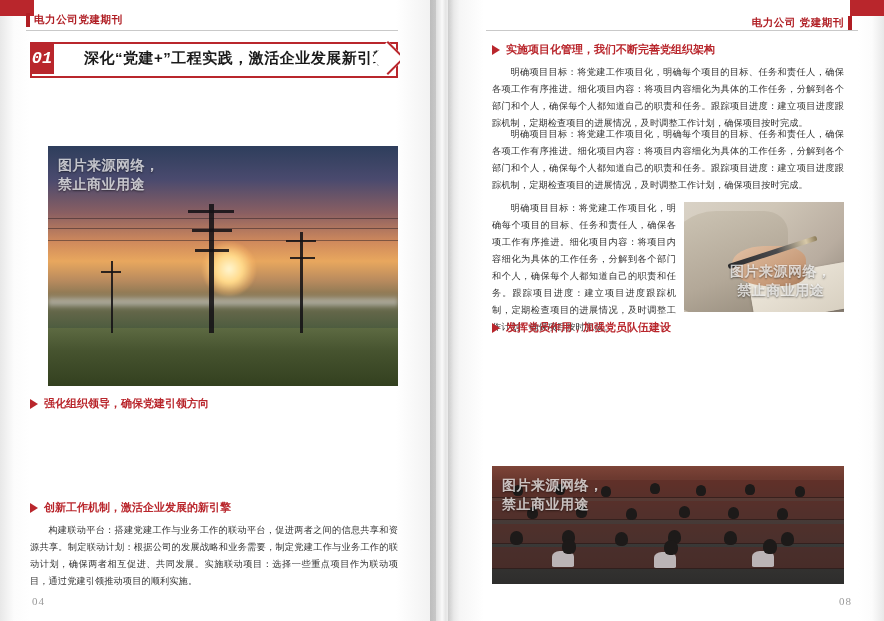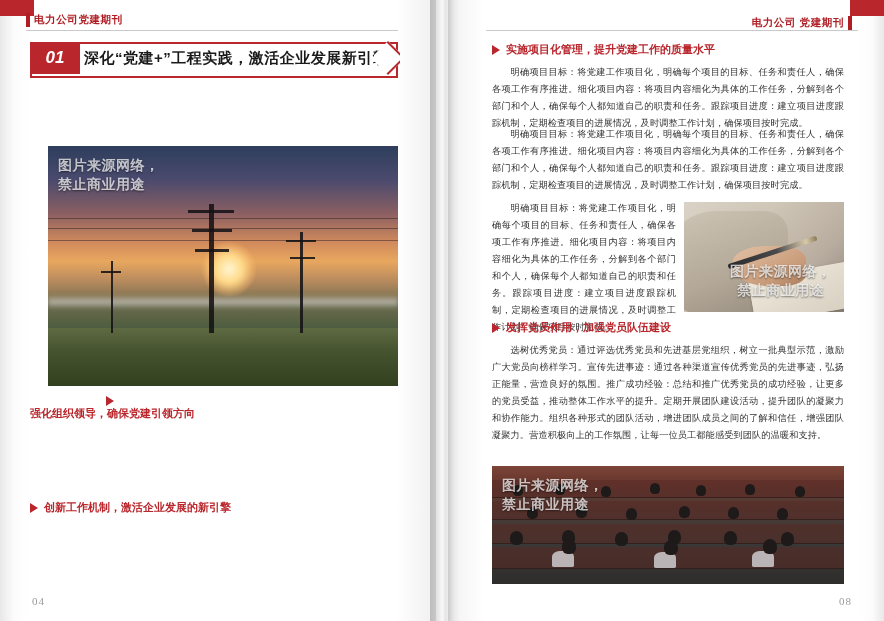--- a/index.html
+++ b/index.html
@@ -90,28 +90,28 @@
     width: 368px; height: 36px;
   }
   .banner-shape {
     position: absolute; inset: 0;
     border: 2px solid #b9262c;
     background: #ffffff;
   }
   .banner-num {
     position: absolute;
     left: 0; top: 0;
-    width: 50px; height: 32px;
+    width: 24px; height: 32px;
     background: #b9262c;
     color: #fff;
     font-size: 17px;
     font-weight: bold;
     font-style: italic;
     display: flex; align-items: center; justify-content: center;
-    font-family: Liberation Sans, sans-serif;
+    font-family: Liberation Mono, monospace;
   }
   .banner-text {
     position: absolute;
     left: 54px; top: 0;
     height: 32px;
     display: flex; align-items: center;
     font-size: 15px;
     font-weight: bold;
     color: #1a1a1a;
     letter-spacing: 0.5px;
@@ -332,44 +332,45 @@
         <div class="pylon" style="left:68%; width:30px; height:2px; bottom:60%;"></div>
         <div class="pylon" style="left:69%; width:25px; height:2px; bottom:53%;"></div>
 
         <div class="pylon" style="left:18%; width:2px; height:30%;"></div>
         <div class="pylon" style="left:15%; width:20px; height:2px; bottom:47%;"></div>
 
         <div class="wm" style="left:10px; top:10px; white-space:pre-line;">图片来源网络，
 禁止商业用途</div>
       </div>
 
-      <div class="subhead" style="left:30px; top:396px;flex-direction:column;">
+      <div class="subhead" style="left:30px; top:396px;">
         <span class="tri"></span>
         <span>强化组织领导，确保党建引领方向</span>
       </div>
 
       <div class="subhead" style="left:30px; top:500px;">
         <span class="tri"></span>
         <span>创新工作机制，激活企业发展的新引擎</span>
       </div>
+      <div class="para" style="left:30px; top:522px; width:368px;">构建联动平台：搭建党建工作与业务工作的联动平台，促进两者之间的信息共享和资源共享。制定联动计划：根据公司的发展战略和业务需要，制定党建工作与业务工作的联动计划，确保两者相互促进、共同发展。实施联动项目：选择一些重点项目作为联动项目，通过党建引领推动项目的顺利实施。</div>
 
       <div class="pagenum pn-left">04</div>
     </div>
 
     <div class="page-half page-right">
       <div class="corner-red corner-right"></div>
       <div class="header-bar hdr-right">
         <span class="hdr-tick"></span>
         <span class="hdr-title">电力公司 党建期刊</span>
       </div>
       <div class="hdr-rule" style="right:26px; width:372px;"></div>
 
       <div class="subhead" style="left:44px; top:42px;">
         <span class="tri"></span>
-        <span>实施项目化管理，提升党建工作的质量水平</span>
+        <span>实施项目化管理，我们不断完善党组织架构</span>
       </div>
 
       <div class="para" style="left:44px; top:64px; width:352px;">明确项目目标：将党建工作项目化，明确每个项目的目标、任务和责任人，确保各项工作有序推进。细化项目内容：将项目内容细化为具体的工作任务，分解到各个部门和个人，确保每个人都知道自己的职责和任务。跟踪项目进度：建立项目进度跟踪机制，定期检查项目的进展情况，及时调整工作计划，确保项目按时完成。</div>
 
       <div class="para" style="left:44px; top:126px; width:352px;">明确项目目标：将党建工作项目化，明确每个项目的目标、任务和责任人，确保各项工作有序推进。细化项目内容：将项目内容细化为具体的工作任务，分解到各个部门和个人，确保每个人都知道自己的职责和任务。跟踪项目进度：建立项目进度跟踪机制，定期检查项目的进展情况，及时调整工作计划，确保项目按时完成。</div>
 
       <div class="photo ph2" style="left:236px; top:202px; width:160px; height:110px;">
         <div class="sleeve"></div>
         <div class="pad"></div>
         <div class="hand"></div>
@@ -378,21 +379,20 @@
 禁止商业用途</div>
       </div>
 
       <div class="para" style="left:44px; top:200px; width:184px;">明确项目目标：将党建工作项目化，明确每个项目的目标、任务和责任人，确保各项工作有序推进。细化项目内容：将项目内容细化为具体的工作任务，分解到各个部门和个人，确保每个人都知道自己的职责和任务。跟踪项目进度：建立项目进度跟踪机制，定期检查项目的进展情况，及时调整工作计划，确保项目按时完成。</div>
 
       <div class="subhead" style="left:44px; top:320px;">
         <span class="tri"></span>
         <span>发挥党员作用，加强党员队伍建设</span>
       </div>
 
-      <div class="para" style="left:44px; top:342px; width:352px;">选树优秀党员：通过评选优秀党员和先进基层党组织，树立一批典型示范，激励广大党员向榜样学习。宣传先进事迹：通过各种渠道宣传优秀党员的先进事迹，弘扬正能量，营造良好的氛围。推广成功经验：总结和推广优秀党员的成功经验，让更多的党员受益，推动整体工作水平的提升。定期开展团队建设活动，提升团队的凝聚力和协作能力。组织各种形式的团队活动，增进团队成员之间的了解和信任，增强团队凝聚力。营造积极向上的工作氛围，让每一位员工都能感受到团队的温暖和支持。</div>
 
       <div class="photo ph3" style="left:44px; top:466px; width:352px; height:118px;">
         <div class="seatrow" style="top:12%;  height:15%;"></div>
         <div class="seatrow" style="top:30%;  height:16%;"></div>
         <div class="seatrow" style="top:49%;  height:17%;"></div>
         <div class="seatrow" style="top:69%;  height:18%;"></div>
 
         <div class="head" style="left:6%;  top:16%; width:10px; height:11px;"></div>
         <div class="head" style="left:18%; top:15%; width:10px; height:11px;"></div>
         <div class="head" style="left:31%; top:17%; width:10px; height:11px;"></div>

